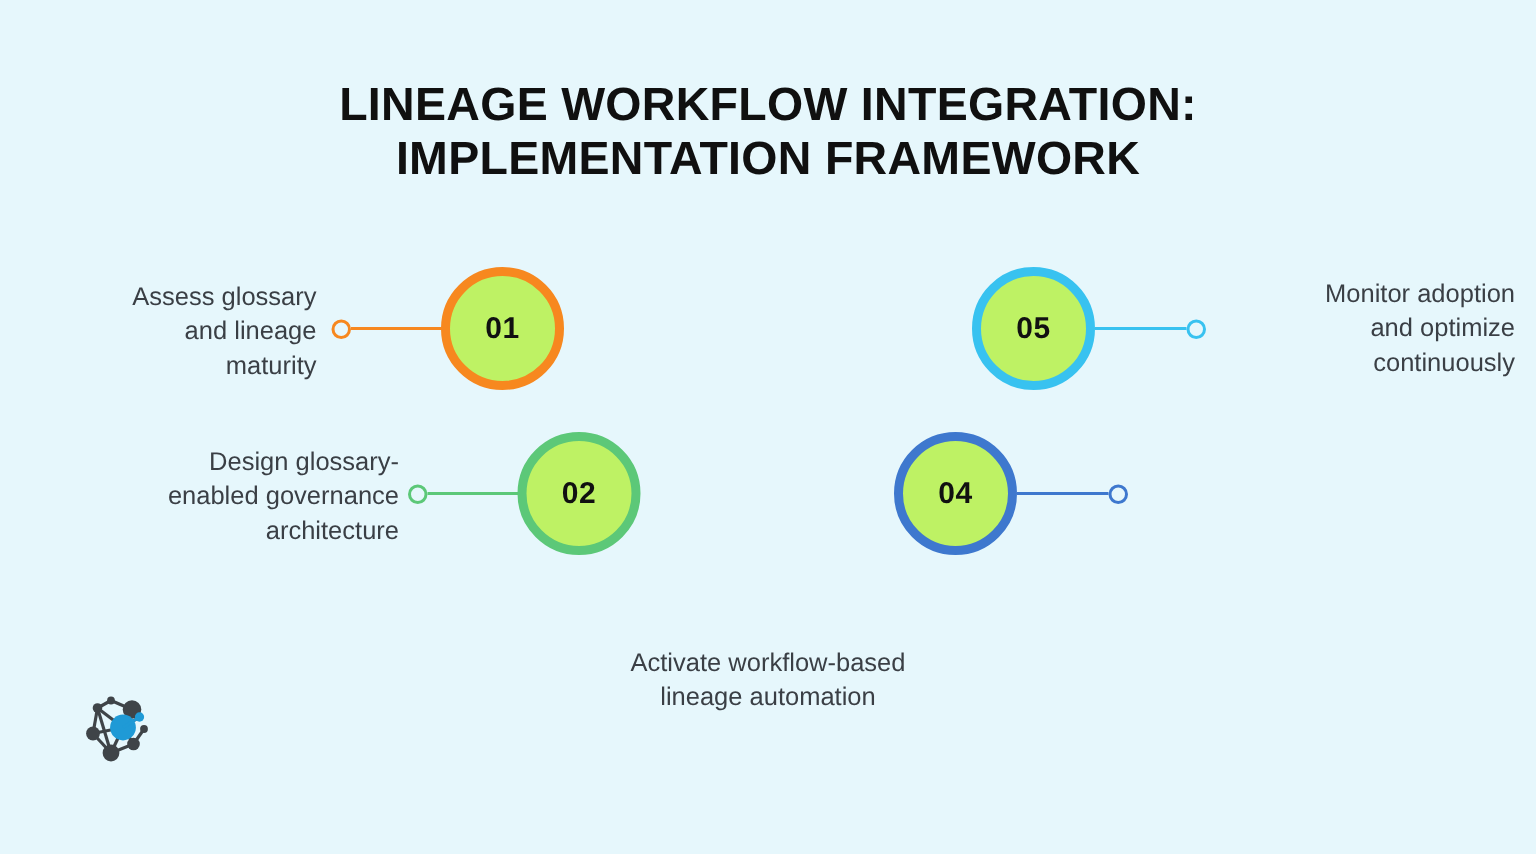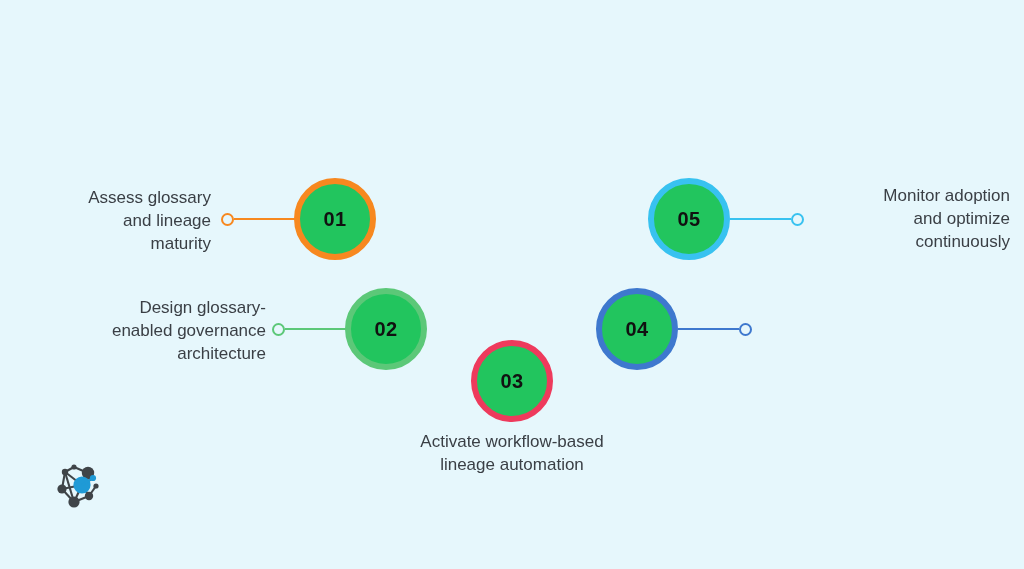--- a/index.html
+++ b/index.html
@@ -38,21 +38,21 @@
 
   
   .node {
     position: absolute;
     width: 82px;
     height: 82px;
     border-radius: 50%;
     border-style: solid;
     border-width: 6px;
     box-sizing: border-box;
-    background: #22c55e;
+    background: #bef264;
     display: flex;
     align-items: center;
     justify-content: center;
   }
   .node-num {
     font-size: 20px;
     font-weight: bold;
     color: #111111;
     letter-spacing: 0.3px;
   }
@@ -98,20 +98,22 @@
     top: 458px;
     width: 56px;
     height: 56px;
   }
 </style>
 </head>
 <body>
 
 <div id="canvas">
 
+  <div class="title">LINEAGE WORKFLOW INTEGRATION:
+IMPLEMENTATION FRAMEWORK</div>
 
   <div class="label right-align" style="left:36px; top:186px; width:175px;">Assess glossary
 and lineage
 maturity</div>
   <div class="connector" style="left:221px; top:212px; width:74px;">
     <span class="conn-ring" style="border-color:#f7881f;"></span>
     <span class="conn-line" style="background:#f7881f;"></span>
   </div>
   <div class="node" style="left:294px; top:178px; border-color:#f7881f;">
     <span class="node-num">01</span>
@@ -121,23 +123,20 @@
 enabled governance
 architecture</div>
   <div class="connector" style="left:272px; top:322px; width:74px;">
     <span class="conn-ring" style="border-color:#5cc878;"></span>
     <span class="conn-line" style="background:#5cc878;"></span>
   </div>
   <div class="node" style="left:345px; top:288px; border-color:#5cc878;">
     <span class="node-num">02</span>
   </div>
 
-  <div class="node" style="left:471px; top:340px; border-color:#ee3a5c;">
-    <span class="node-num">03</span>
-  </div>
   <div class="label center-align" style="left:372px; top:430px; width:280px;">Activate workflow-based
 lineage automation</div>
 
   <div class="node" style="left:596px; top:288px; border-color:#3e78ce;">
     <span class="node-num">04</span>
   </div>
   <div class="connector" style="left:678px; top:322px; width:74px;">
     <span class="conn-line" style="background:#3e78ce;"></span>
     <span class="conn-ring" style="border-color:#3e78ce;"></span>
   </div>

